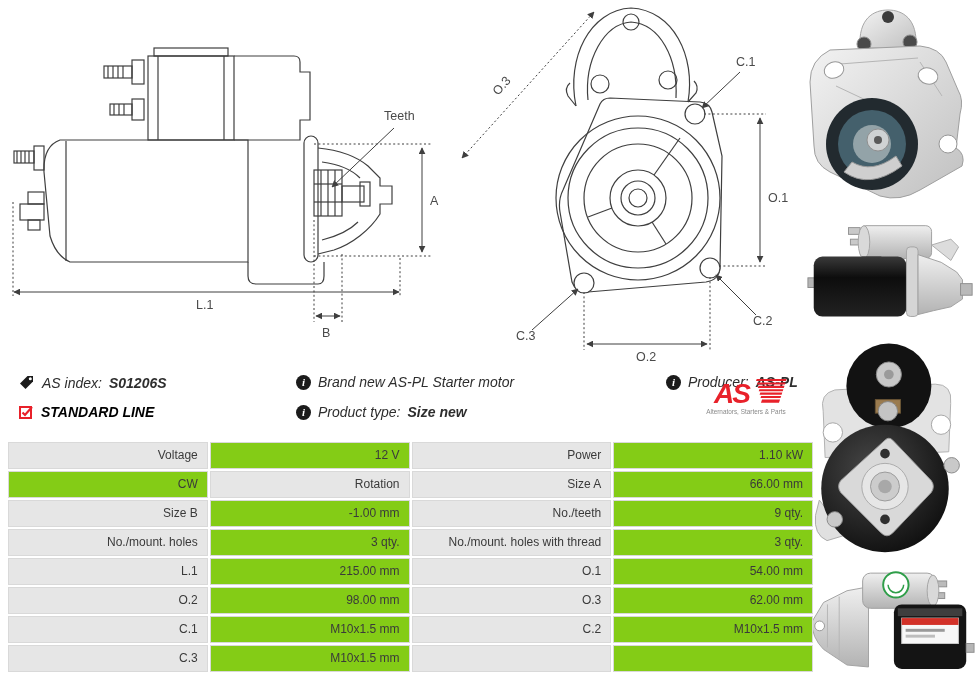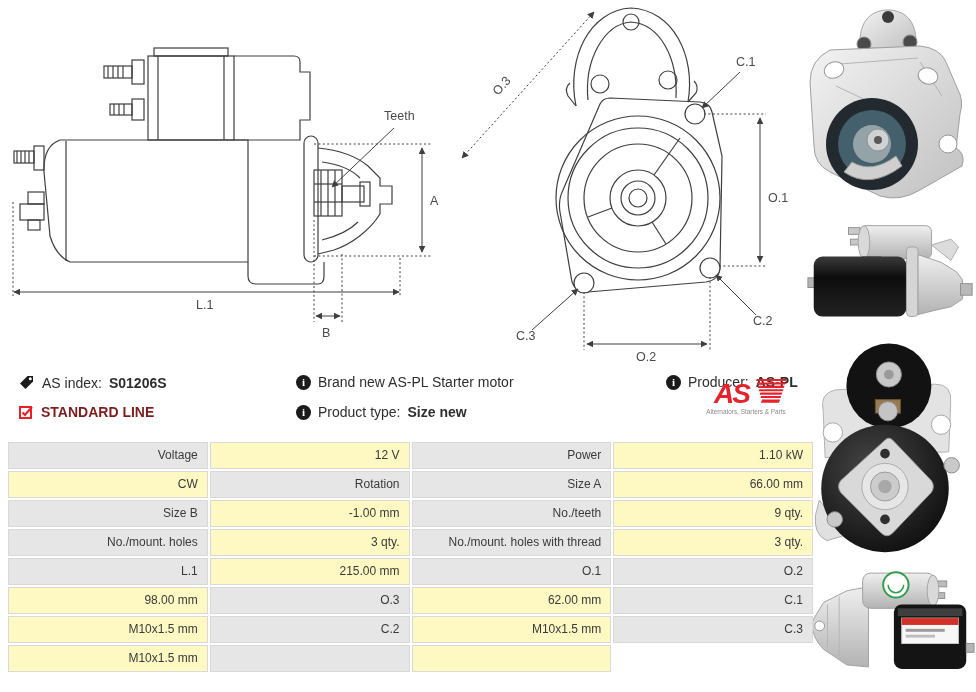--- a/index.html
+++ b/index.html
@@ -9,43 +9,43 @@
     font-family: "Liberation Sans", sans-serif; overflow: hidden; color:#2e2e2e;
   }
   
   .dw { position:absolute; }
   .dw .ln { stroke:#3f3f3f; stroke-width:1.2; fill:none; }
   .dw .lnf { stroke:#3f3f3f; stroke-width:1.2; fill:#fff; }
   .dw .dim { stroke:#3f3f3f; stroke-width:1; fill:none; }
   .dw .dot { stroke:#3f3f3f; stroke-width:1; fill:none; stroke-dasharray:2 2.4; }
   .dw text { fill:#4a4a4a; font-size:12.5px; stroke:none; font-family:"Liberation Sans",sans-serif; }
   
-  .hrow { position:absolute; display:flex; align-items:center; gap:7px; font-size:14px; white-space:nowrap; }
+  .hrow { position:absolute; display:flex; align-items:center; gap:7px; font-size:14px; white-space:nowrap;font-style:italic; }
   .b { font-weight:bold; }
-  .red { color:#7f1d1d; font-weight:bold; }
+  .red { color:#000000; font-weight:bold; }
   .info {
     width:15px; height:15px; border-radius:50%; background:#1b1b1b; color:#fff;
     font-size:11px; font-weight:bold; display:flex; align-items:center; justify-content:center;
     font-family:"Liberation Serif", serif; flex:0 0 auto;
   }
   .logo { position:absolute; left:698px; top:375px; width:96px; text-align:center; }
   
   .photo { position:absolute; }
   
   .spec {
     position:absolute; left:8px; top:442px; width:805px;
     display:grid; grid-template-columns:repeat(4,1fr); gap:2px;
     font-size:12px; color:#3a3a3a;
   }
   .cell {
     min-height:27px; display:flex; align-items:center; justify-content:flex-end;
     text-align:right; padding:3px 9px 3px 8px; border:1px solid #d9d9d9; line-height:1.22;
   }
   .lbl { background:#e6e6e6; }
-  .val { background:#fef9c3; }
+  .val { background:#84cc16; }
 </style>
 </head>
 <body>
 
 <div class="page">
 
   <svg class="dw" style="left:8px;top:4px" width="436" height="348" viewBox="0 0 436 348">
     <defs>
       <marker id="ah" viewBox="0 0 10 10" refX="9" refY="5" markerWidth="7" markerHeight="7" orient="auto-start-reverse">
         <path d="M0,0 L10,5 L0,10 Z" fill="#3f3f3f"></path>
@@ -335,20 +335,21 @@
     <div class="cell val">9 qty.</div>
 
     <div class="cell lbl">No./mount. holes</div>
     <div class="cell val">3 qty.</div>
     <div class="cell lbl">No./mount. holes with thread</div>
     <div class="cell val">3 qty.</div>
 
     <div class="cell lbl">L.1</div>
     <div class="cell val">215.00 mm</div>
     <div class="cell lbl">O.1</div>
+    <div class="cell val">54.00 mm</div>
 
     <div class="cell lbl">O.2</div>
     <div class="cell val">98.00 mm</div>
     <div class="cell lbl">O.3</div>
     <div class="cell val">62.00 mm</div>
 
     <div class="cell lbl">C.1</div>
     <div class="cell val">M10x1.5 mm</div>
     <div class="cell lbl">C.2</div>
     <div class="cell val">M10x1.5 mm</div>

